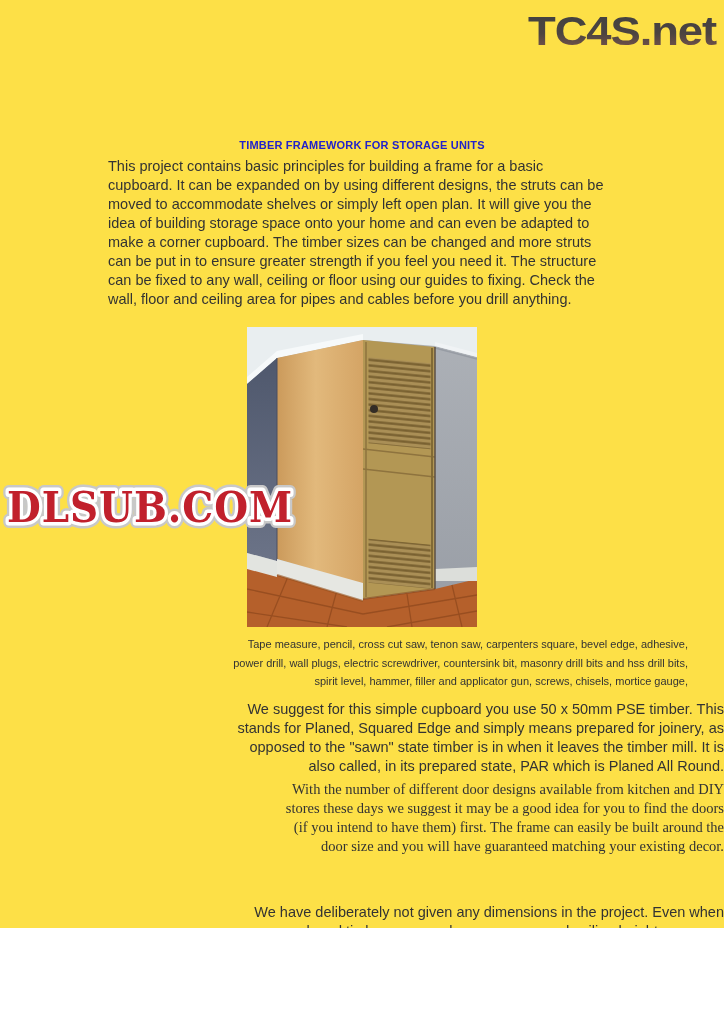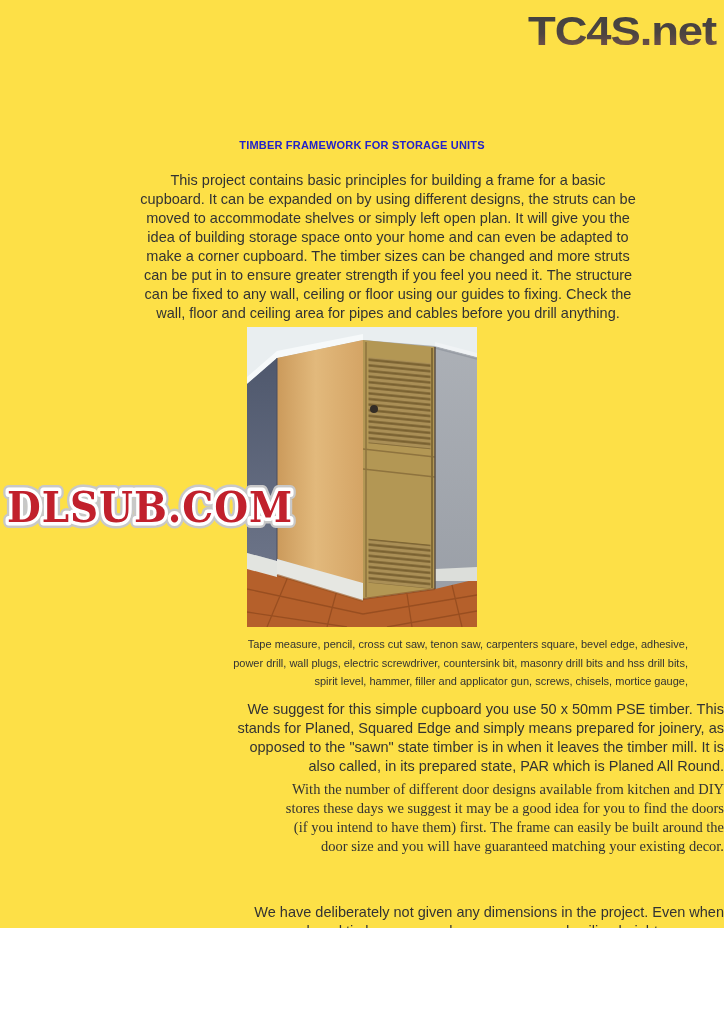--- a/index.html
+++ b/index.html
@@ -11,21 +11,21 @@
   
   .tc4s{top:4px;right:4px;filter:blur(.4px);}
   
   .title{top:82px;left:0;width:724px;text-align:center;color:#2121cc;
          font-weight:bold;font-size:33px;letter-spacing:.5px;}
   .title .squeeze{display:inline-block;transform:scaleX(.8);transform-origin:center;white-space:nowrap;}
   .subtitle{top:139px;left:0;width:724px;text-align:center;color:#2121cc;
             font-weight:bold;font-size:11px;letter-spacing:.2px;}
   
   .bodytext{font-size:14.5px;line-height:19px;color:#333333;white-space:pre-line;}
-  .intro{top:171px;left:108px;width:560px;text-align:center;}
+  .intro{top:157px;left:108px;width:560px;text-align:left;}
   .caption{top:635px;left:108px;width:580px;font-size:11px;line-height:18.5px;
            color:#333333;white-space:pre-line;text-align:right;}
   .pcenter{left:0;width:724px;text-align:right;}
   .p-timber{top:700px;}
   .p-doors{top:780px;font-family:Liberation Serif, serif;}
   .p-dims{top:903px;}
   .red-em{color:#e8150b;font-weight:bold;text-decoration:underline;}
   
   .photo{top:327px;left:247px;width:230px;height:300px;filter:saturate(1.05);}
   .watermark{top:482px;left:0;width:724px;text-align:left;}

